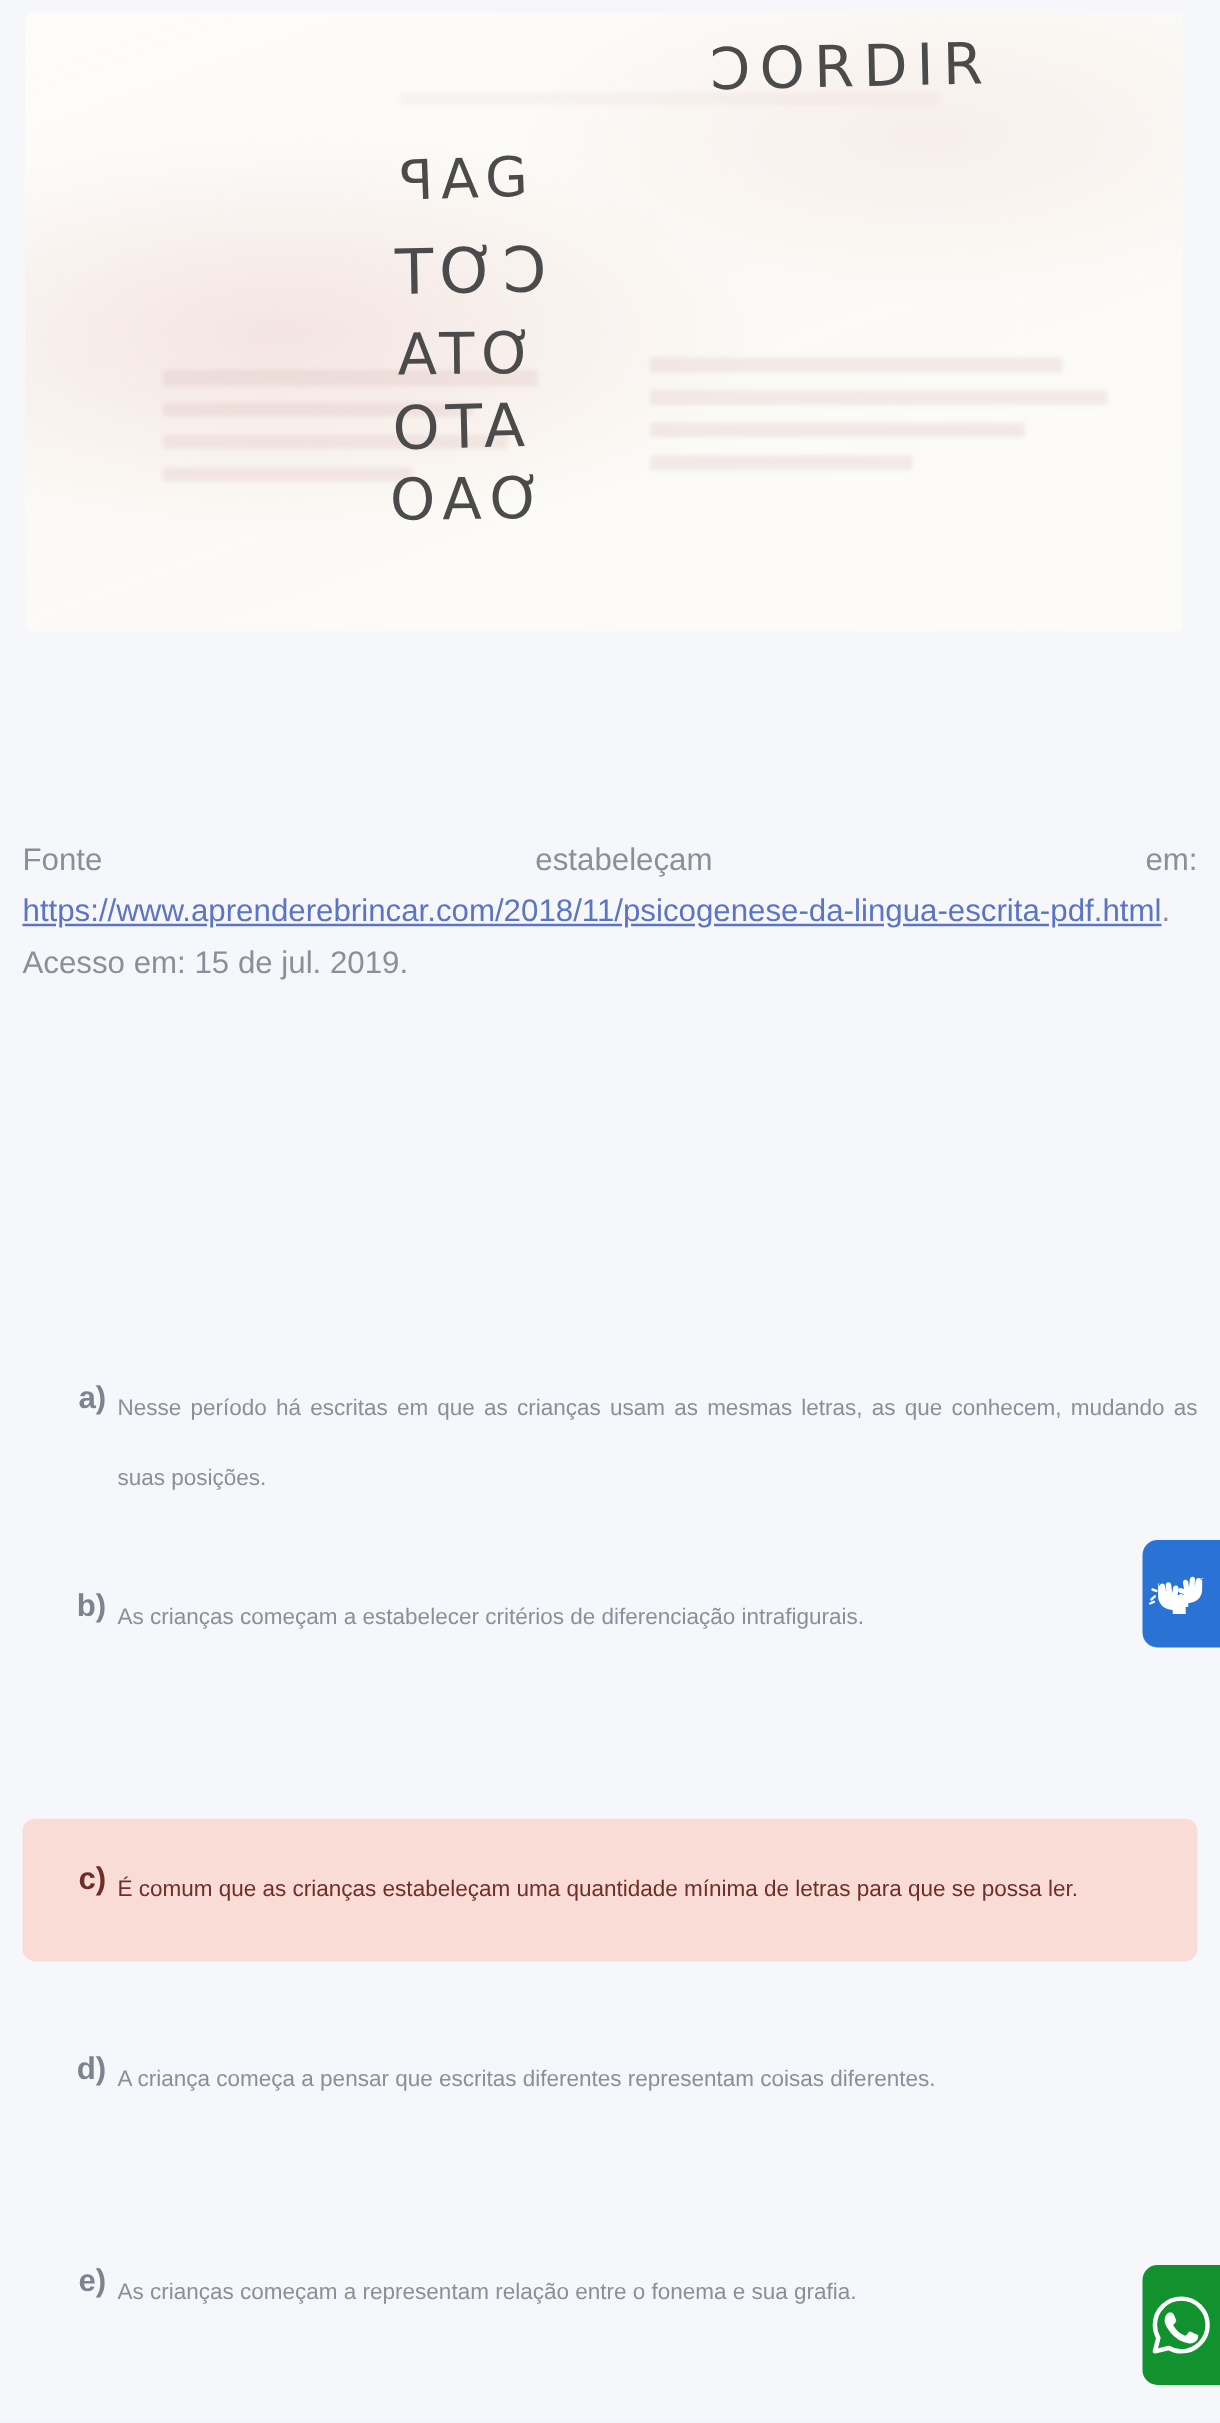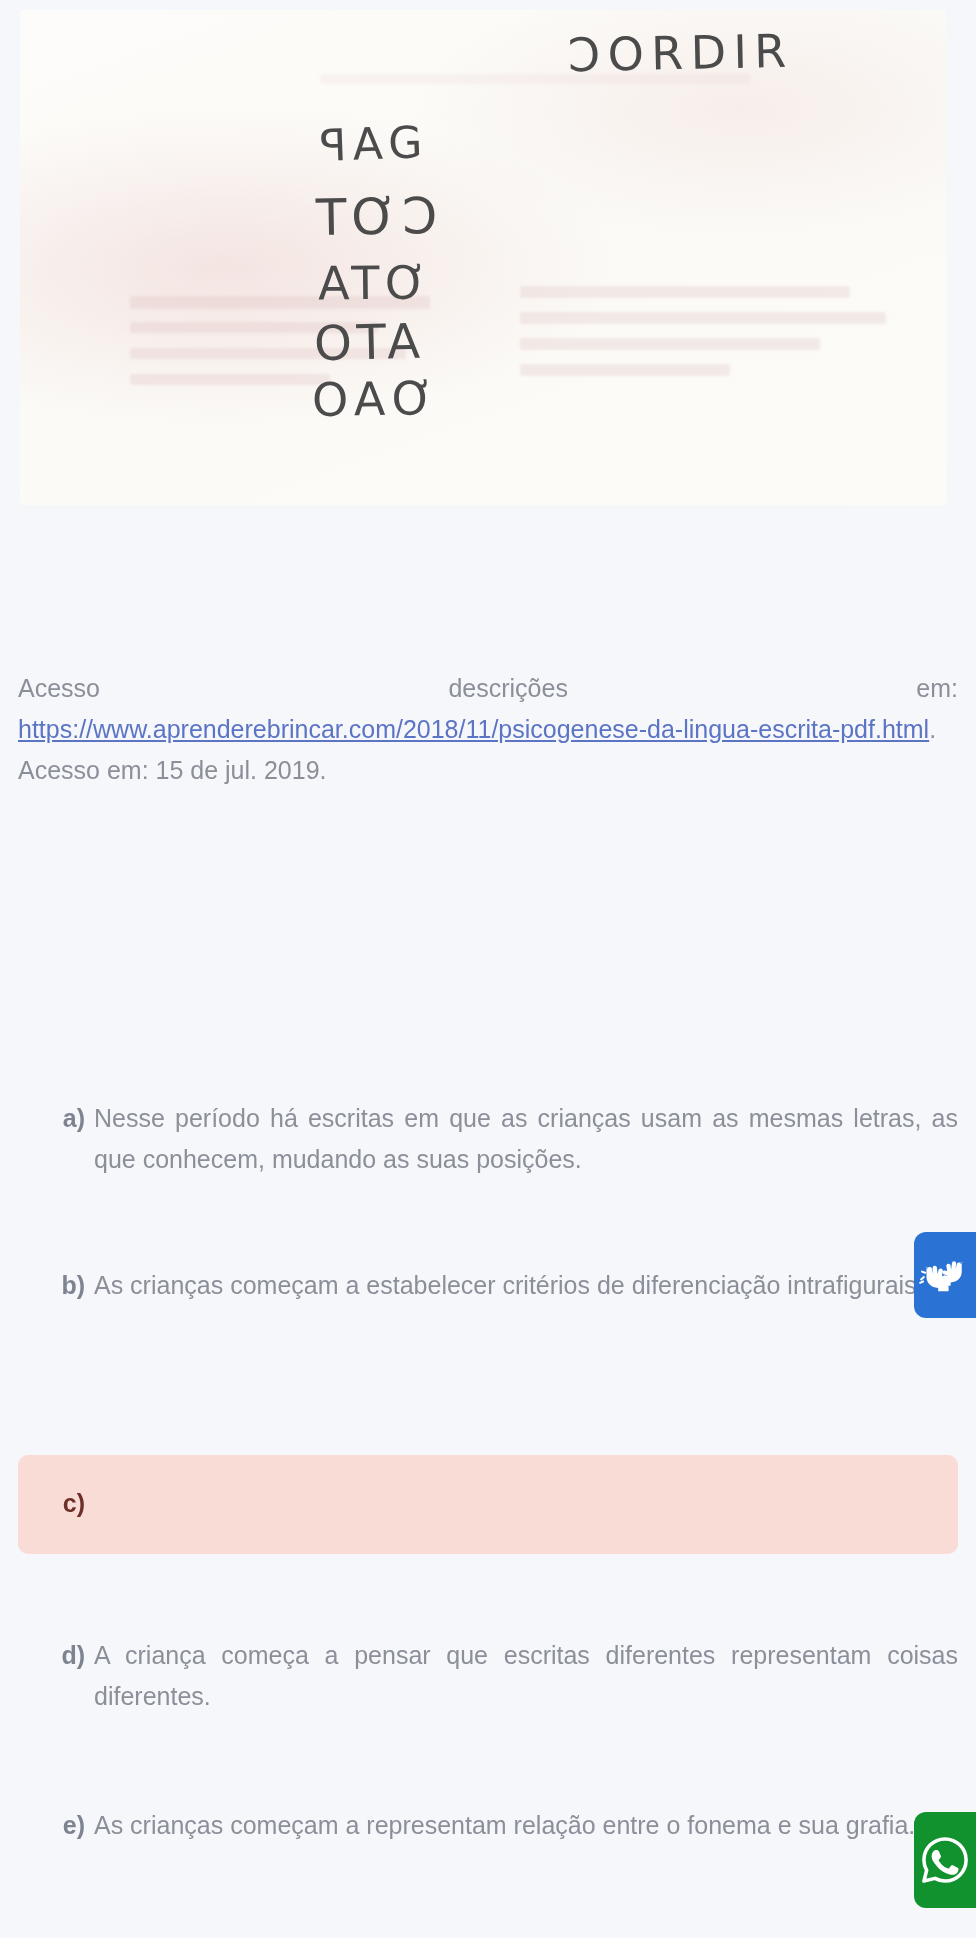--- a/index.html
+++ b/index.html
@@ -117,22 +117,22 @@
     flex: 0 0 76px;
     text-align: right;
     padding-right: 9px;
     font-size: 25px;
     line-height: 41px;
     font-weight: bold;
     color: #7d8490;
   }
   .option .text {
     flex: 1 1 auto;
-    font-size: 25px;
-    line-height: 41px;
+    font-size: 18px;
+    line-height: 56px;
     color: #8b8f99;
     text-align: justify;
     text-align-last: left;
   }
 
   #opt-a { top: 1098px; }
   #opt-b { top: 1265px; }
   #opt-d { top: 1635px; }
   #opt-e { top: 1805px; }
 
@@ -193,39 +193,40 @@
     <div class="hand word-top">ƆORDIR</div>
     <div class="hand l1">ꟼAG</div>
     <div class="hand l2">TƠƆ</div>
     <div class="hand l3">ATƠ</div>
     <div class="hand l4">OTA</div>
     <div class="hand l5">OAƠ</div>
   </div>
 
   <div class="source">
     <span class="first-line">
-      <span>Acesso</span>
-      <span>descrições</span>
+      <span>Fonte</span>
+      <span>estabeleçam</span>
       <span>em:</span>
     </span><a class="link" href="#">https://www.aprenderebrincar.com/2018/11/psicogenese-da-lingua-escrita-pdf.html</a><span>. Acesso em: 15 de jul. 2019.</span>
   </div>
 
 
   <div class="option" id="opt-a">
     <div class="marker">a)</div>
     <div class="text">Nesse período há escritas em que as crianças usam as mesmas letras, as que conhecem, mudando as suas posições.</div>
   </div>
 
   <div class="option" id="opt-b">
     <div class="marker">b)</div>
     <div class="text">As crianças começam a estabelecer critérios de diferenciação intrafigurais.</div>
   </div>
 
   <div class="option highlight" id="opt-c">
     <div class="marker">c)</div>
+    <div class="text">É comum que as crianças estabeleçam uma quantidade mínima de letras para que se possa ler.</div>
   </div>
 
   <div class="option" id="opt-d">
     <div class="marker">d)</div>
     <div class="text">A criança começa a pensar que escritas diferentes representam coisas diferentes.</div>
   </div>
 
   <div class="option" id="opt-e">
     <div class="marker">e)</div>
     <div class="text">As crianças começam a representam relação entre o fonema e sua grafia.</div>

